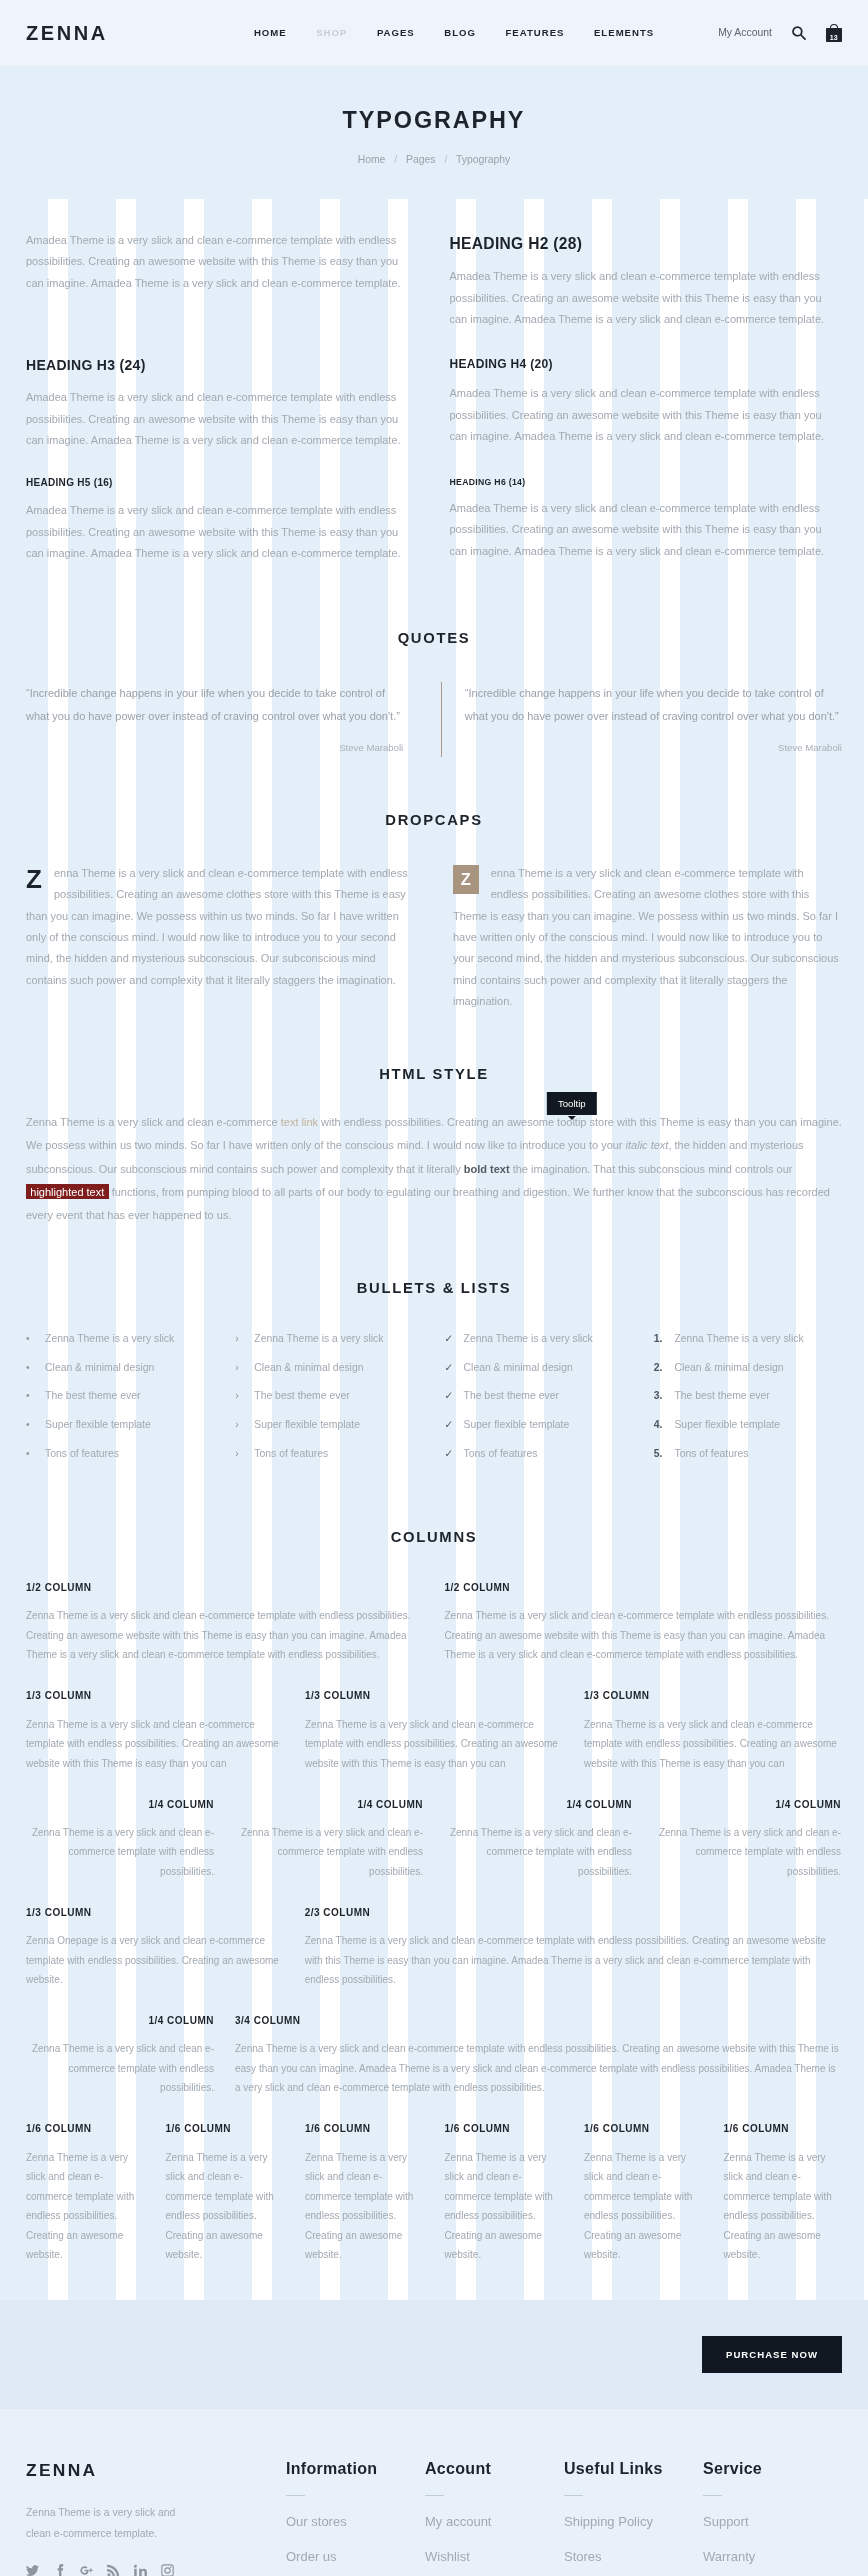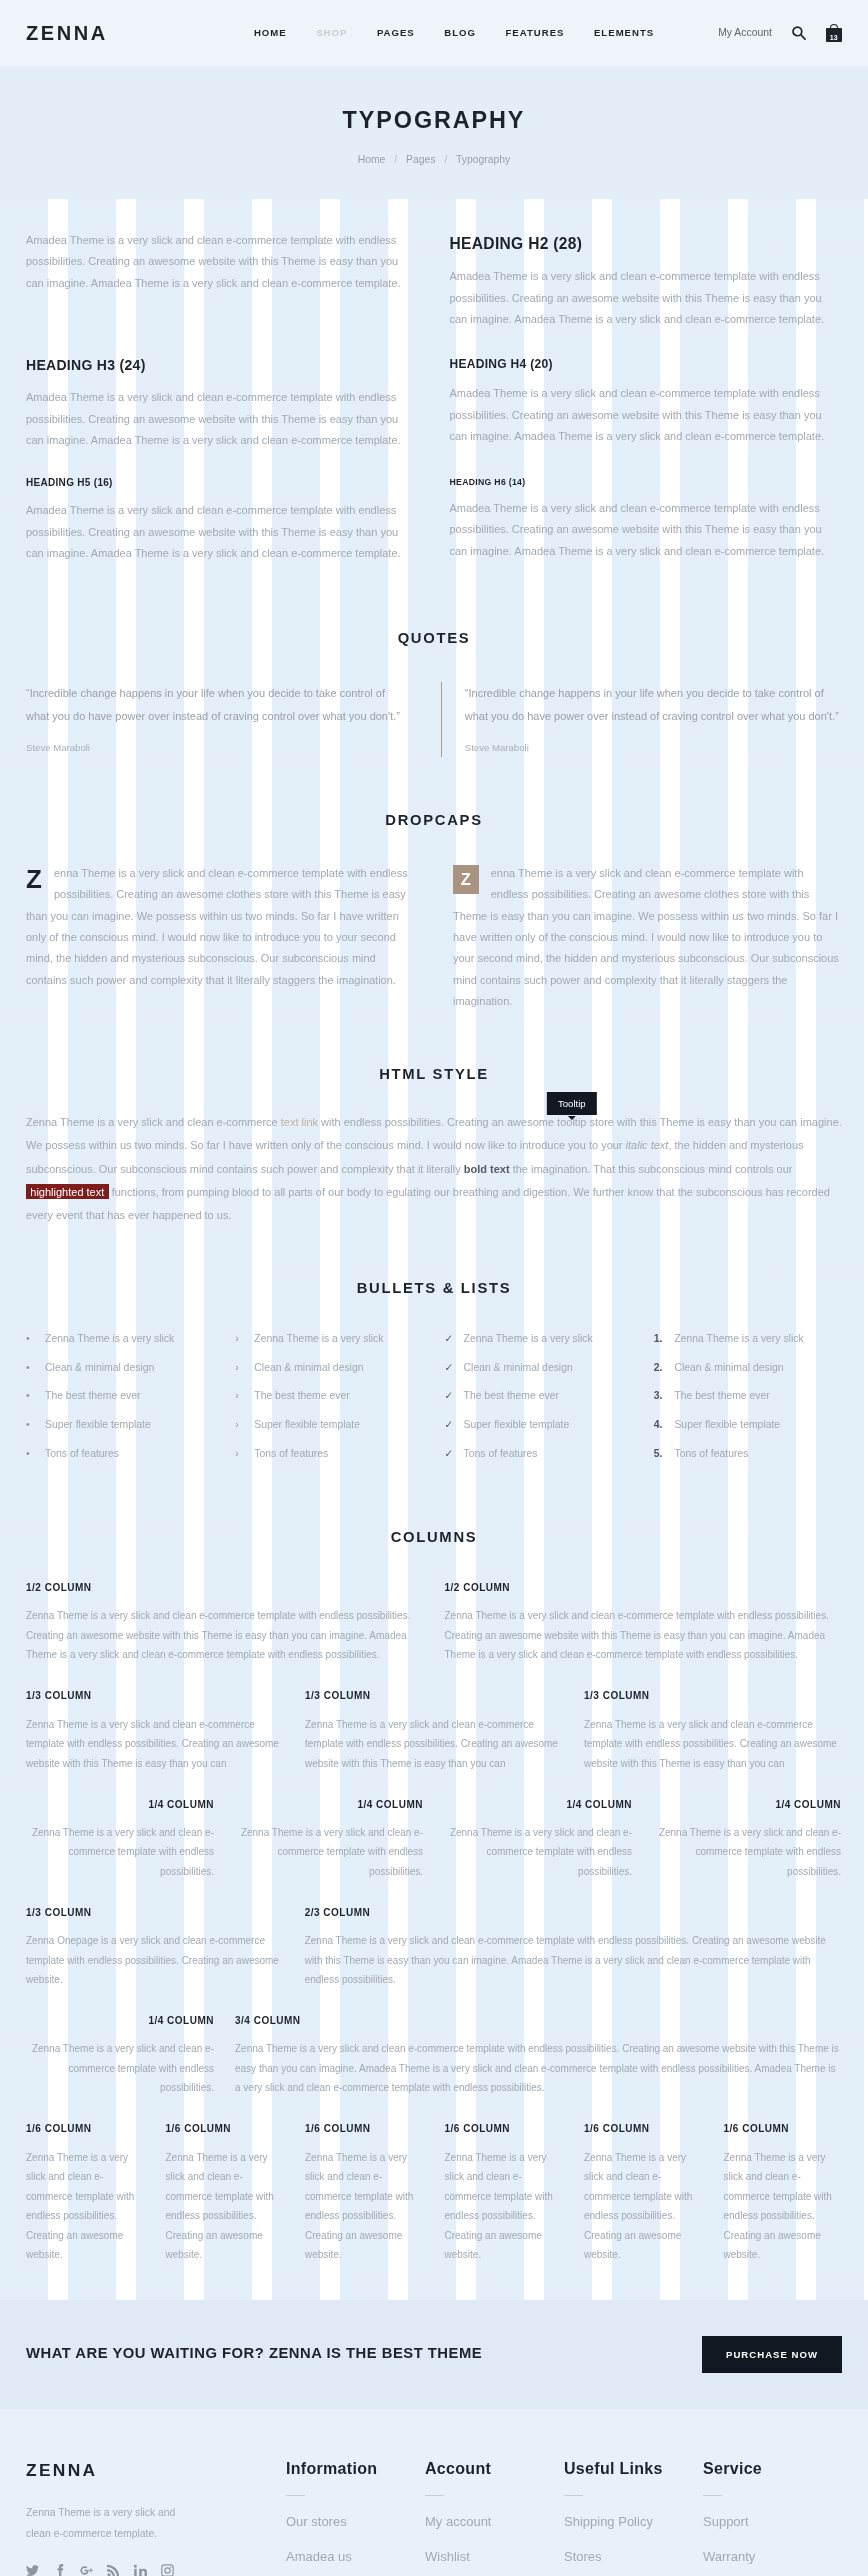--- a/index.html
+++ b/index.html
@@ -101,21 +101,21 @@
   .grid2 > * { flex: 1; }
 
   .headings-sec { padding: 31px 0 8.7px; }
   .headings-sec .row { margin-bottom: 22.6px; }
 
   
   .quotes-sec { padding: 29.5px 0 24px; }
   .quotes-grid { display: flex; gap: 38px; margin-top: 29.5px; }
   .quote { flex: 1; font-size: 11px; line-height: 2.05; color: #9aa1a9; }
   .quote.bordered { border-left: 1.7px solid #b1998a; padding-left: 22.6px; }
-  .quote .author { display: block; font-size: 9.6px; margin-top: 10.4px; color: #a9b0b7; }
+  .quote .author { display: block; font-size: 9.6px; margin-top: 10.4px; color: #a9b0b7; text-align: right; }
 
   
   .drop-sec { padding: 26px 0 22.6px; }
   .drop-grid { display: flex; gap: 38px; margin-top: 28px; }
   .drop-col { flex: 1; font-size: 11px; line-height: 1.95; color: #a2a9b1; }
   .dc {
     float: left; font-size: 26px; font-weight: 700; line-height: 1;
     color: #1d232b; margin: 3.5px 12px 0 0;
   }
   .dc.box {
@@ -525,21 +525,20 @@
       <div class="c16">
         <div class="ch">1/6 COLUMN</div>
         <div class="ct">Zenna Theme is a very slick and clean e-commerce template with endless possibilities. Creating an awesome website.</div>
       </div>
     </div>
   </div>
 </section>
 
 <section class="cta">
   <div class="cta-inner">
-    <h2>WHAT ARE YOU WAITING FOR? ZENNA IS THE BEST THEME</h2>
     <button class="btn">PURCHASE NOW</button>
   </div>
 </section>
 
 <footer class="site-foot">
   <div class="wrap">
     <div class="foot-grid">
       <div class="foot-brand">
         <div class="foot-logo">ZENNA</div>
         <div class="foot-about">Zenna Theme is a very slick and clean e-commerce template.</div>
@@ -578,21 +577,21 @@
               </svg>
             </a>
         </div>
       </div>
 
       <div class="foot-col">
         <h4>Information</h4>
         <div class="rule"></div>
         <ul>
           <li><a href="#">Our stores</a></li>
-          <li><a href="#">Amadea us</a></li>
+          <li><a href="#">Order us</a></li>
           <li><a href="#">Business with us</a></li>
           <li></li>
         </ul>
       </div>
 
       <div class="foot-col">
         <h4>Account</h4>
         <div class="rule"></div>
         <ul>
           <li><a href="#">My account</a></li>

